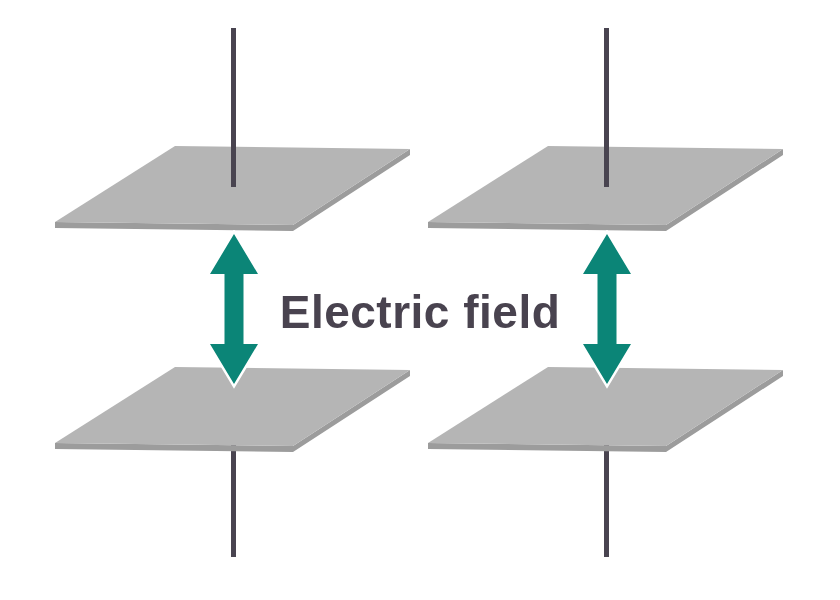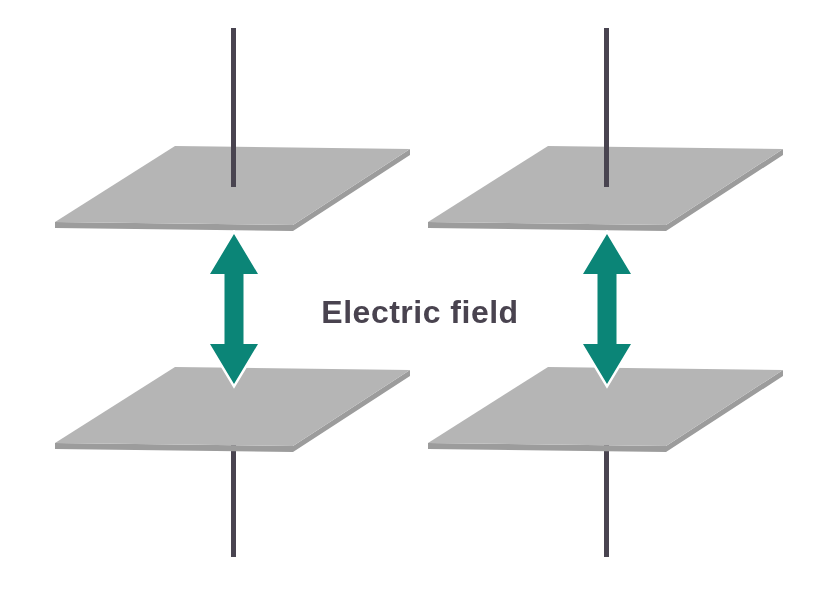--- a/index.html
+++ b/index.html
@@ -39,21 +39,21 @@
     paint-order: stroke;
     stroke-linejoin: miter;
   }
   .field-label {
     position: absolute;
     left: 0;
     right: 0;
     top: 289px;
     z-index: 5;
     text-align: center;
-    font-size: 32px;
+    font-size: 46px;
     line-height: 46px;
     font-weight: 700;
     letter-spacing: 0.5px;
     color: var(--label_color, #49434f);
   }
 </style>
 </head>
 <body>
 
 <div class="diagram" style="--background: #ffffff; --plate_face: #b5b5b5; --plate_side: #9c9c9c; --wire: #494450; --arrow_fill: #0b8577; --arrow_outline: #ffffff; --label_color: #49434f;">

